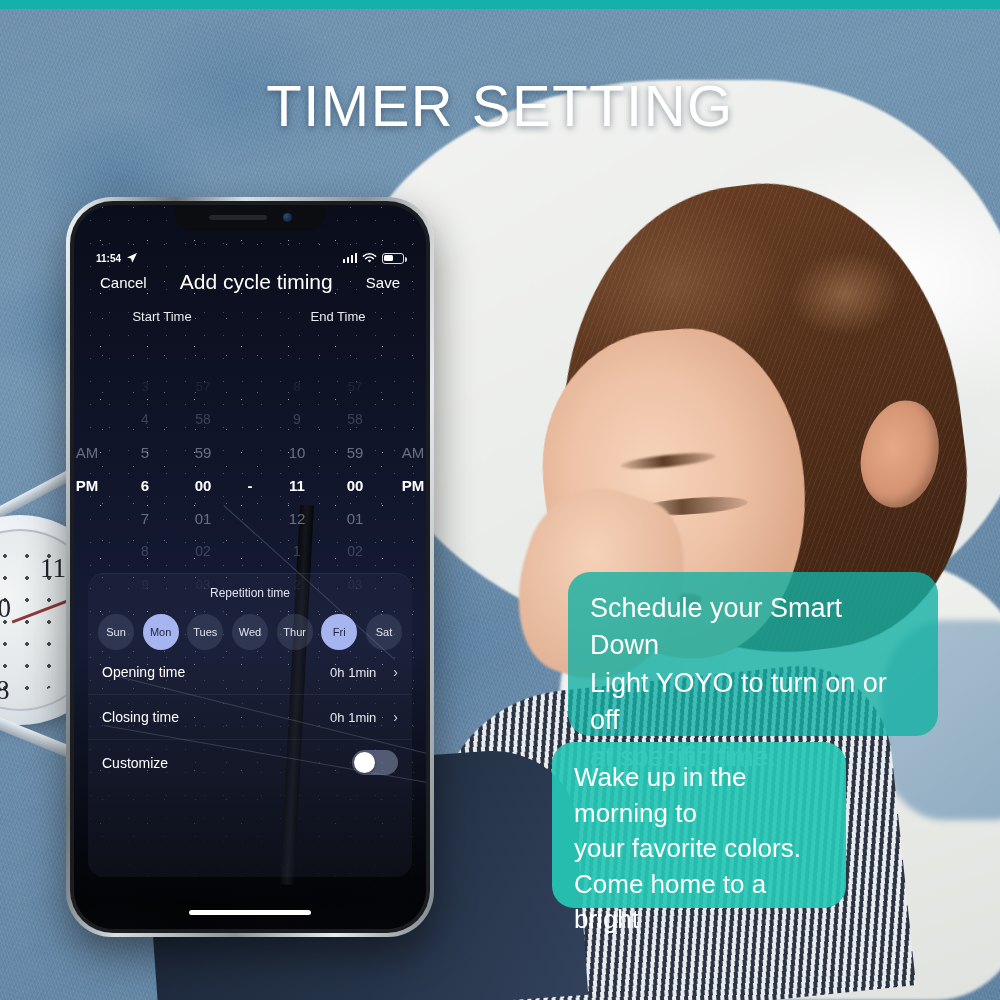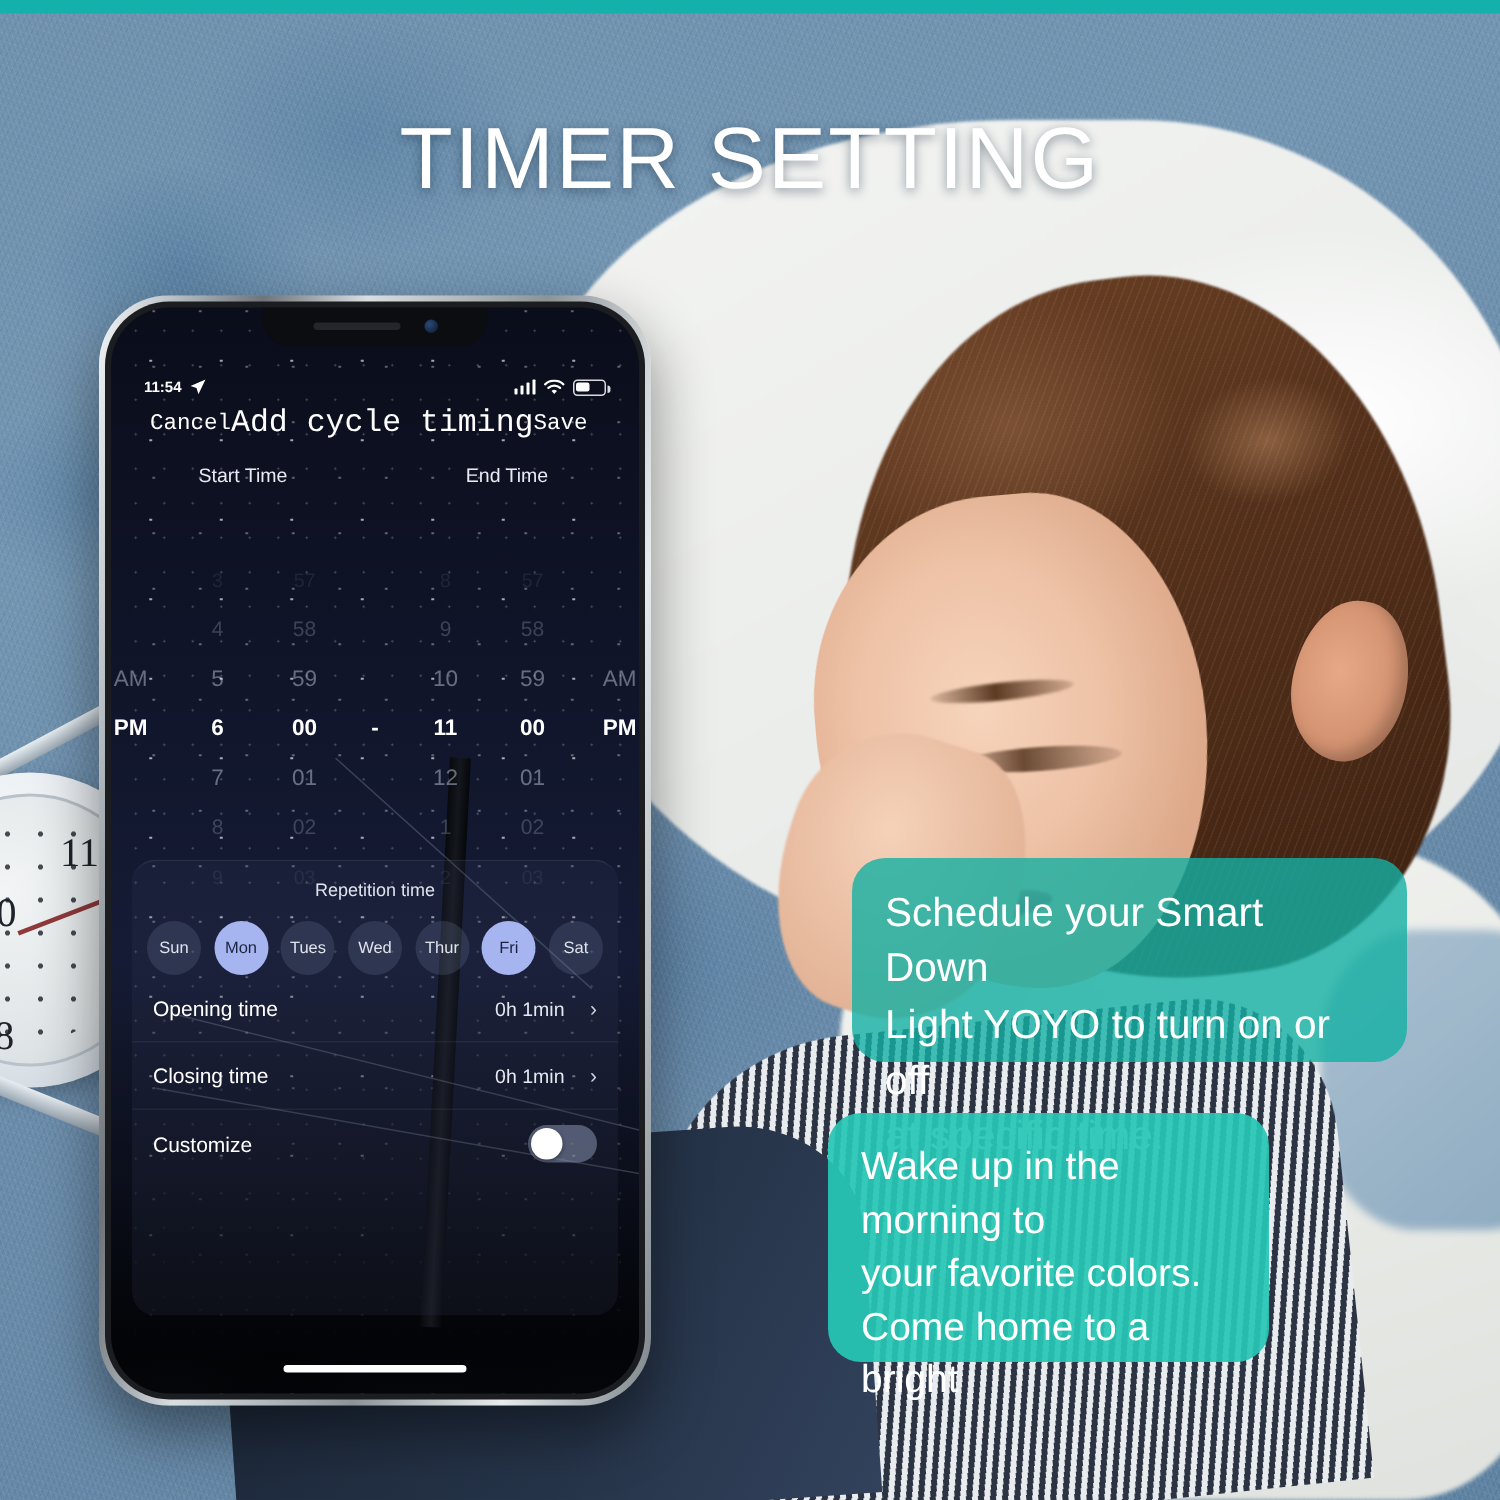--- a/index.html
+++ b/index.html
@@ -250,22 +250,22 @@
   .bars i{ width:2.5px; background:#fff; border-radius:.5px; display:block; }
   .bars i:nth-child(1){height:4px} .bars i:nth-child(2){height:6px}
   .bars i:nth-child(3){height:8px} .bars i:nth-child(4){height:10px}
   .batt{ width:22px; height:11px; border:1.4px solid rgba(255,255,255,.85); border-radius:3px; position:relative; }
   .batt::after{ content:""; position:absolute; right:-3.5px; top:3px; width:2px; height:5px;
     background:rgba(255,255,255,.85); border-radius:0 2px 2px 0; }
   .batt i{ position:absolute; left:1.2px; top:1.2px; bottom:1.2px; width:9px; background:#fff; border-radius:1.5px; display:block; }
 
   .navbar{
     position:absolute; left:0; right:0; top:62px; height:30px; z-index:7;
-    display:flex; align-items:center; padding:0 26px;
-    color:#fff; font-size:15px;font-family:Liberation Mono, monospace;
+    display:flex; align-items:center; justify-content:space-between; padding:0 26px;
+    color:#fff; font-size:15px;
   }
   .navbar .nav-title{ font-size:21px; }
 
   .seg-labels{
     position:absolute; left:0; right:0; top:104px; z-index:7;
     display:flex; color:#e9ebf2; font-size:13px;
   }
   .seg-labels span{ flex:1; text-align:center; }
 
   .picker{
@@ -316,21 +316,21 @@
     width:122px; height:5px; background:#fff; border-radius:3px; z-index:8;
   }
 
   
   .callout{
     position:absolute; z-index:35; border-radius:22px;
     color:#ffffff; font-size:27px; line-height:1.38;
     padding:18px 22px 20px 22px;
   }
   #callout-1{
-    left:568px; top:572px; width:370px; height:136px;
+    left:568px; top:572px; width:370px; height:164px;
     background: rgba(20,176,164,.80);
   }
   #callout-2{
     left:552px; top:742px; width:294px; height:166px;
     background: rgba(38,198,181,.93);
     font-size:26px; line-height:1.37;
   }
 </style>
 </head>
 <body>

